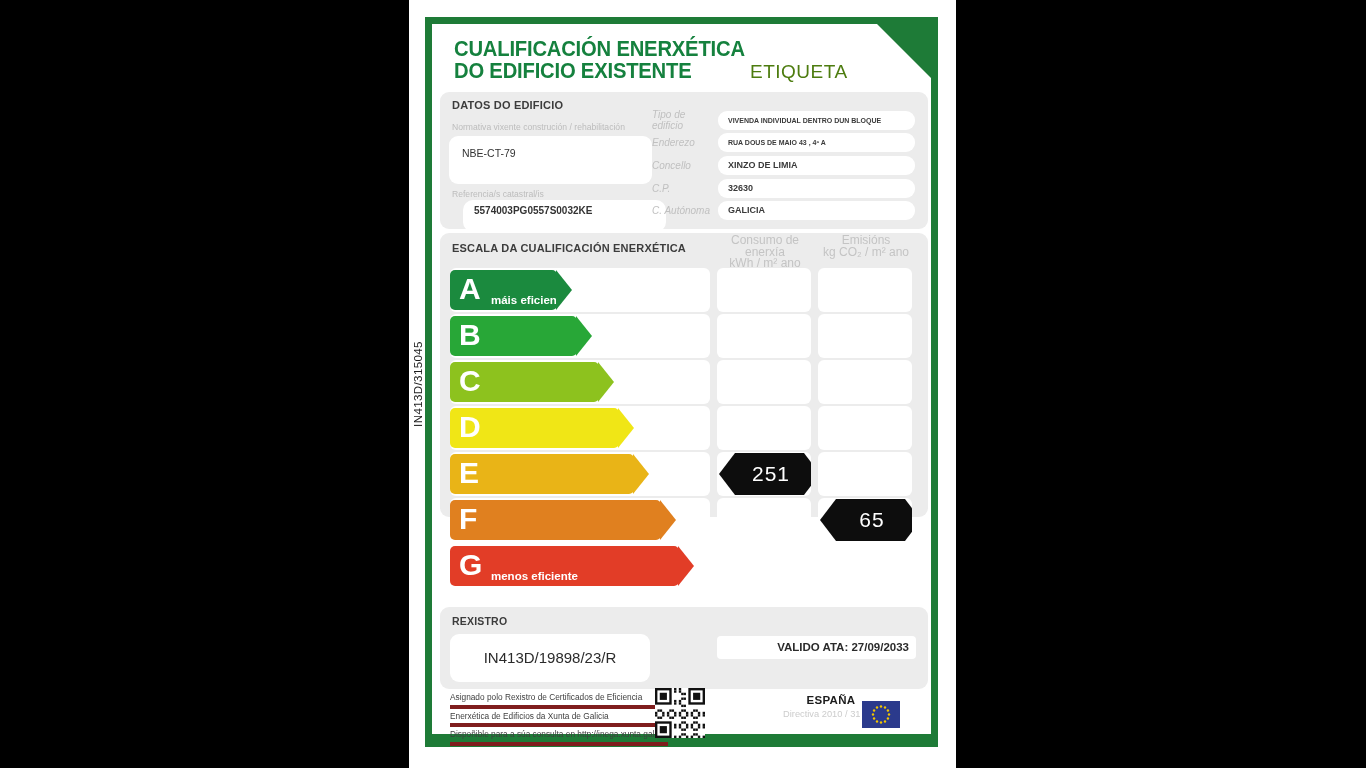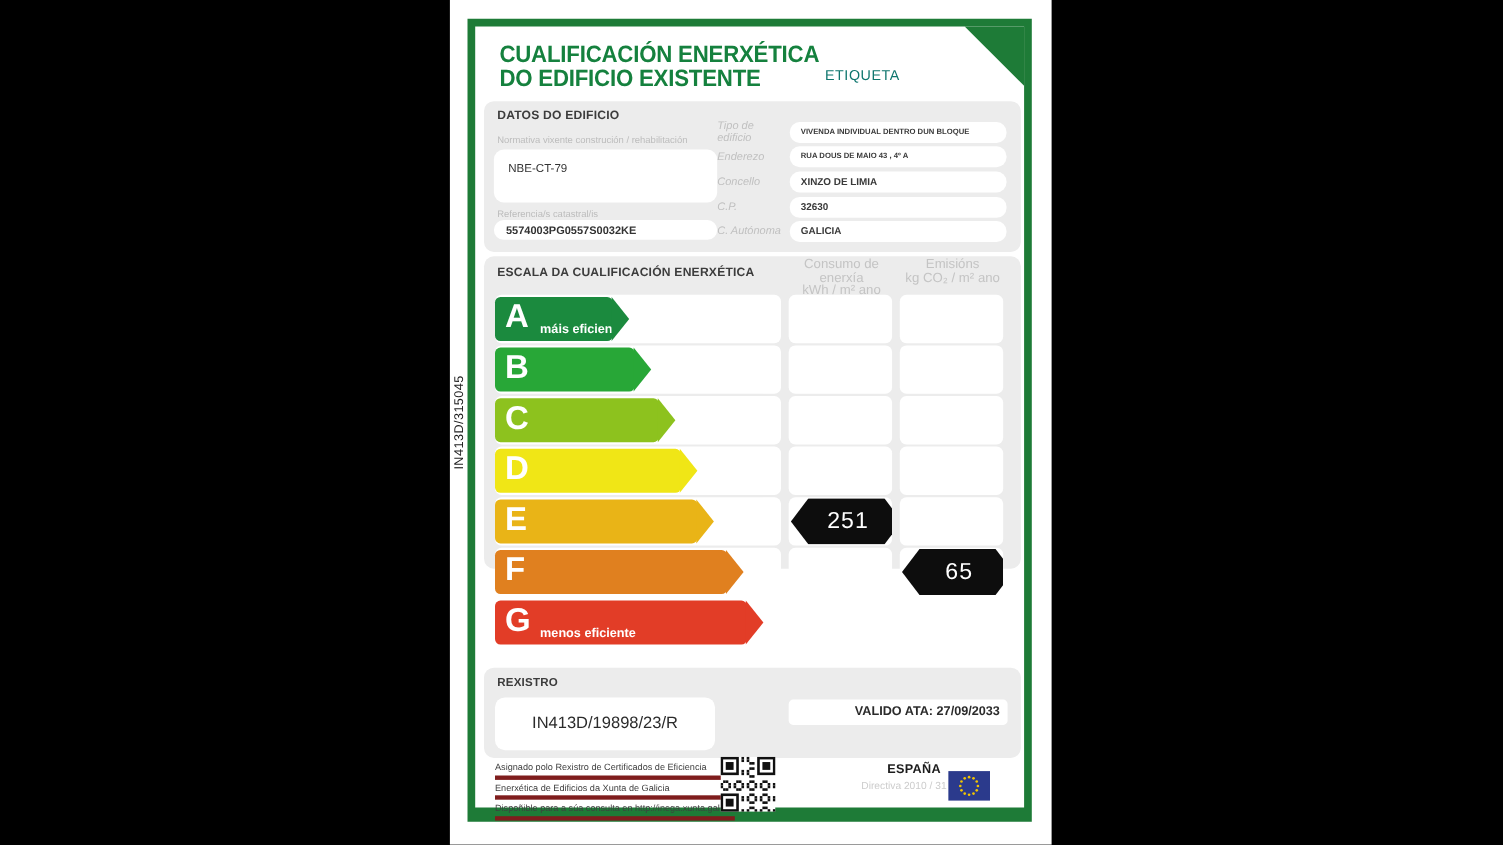--- a/index.html
+++ b/index.html
@@ -13,37 +13,37 @@
 
   .label { position:absolute; left:16px; top:17px; width:513px; height:730px; background:#fff;
            border:7px solid #1e7b37; border-bottom-width:13px; }
   .corner-fold { position:absolute; top:0; right:0; width:0; height:0;
                  border-top:54px solid #1e7b37; border-left:54px solid transparent; }
 
   .label-head { position:relative; height:56px; }
   .title { position:absolute; left:22px; top:14px; font-size:21.5px; line-height:22px;
            font-weight:bold; color:#15813e; transform:scaleX(.94); transform-origin:left top;
            letter-spacing:-.2px; white-space:nowrap; }
-  .etiqueta { position:absolute; left:318px; top:37px; font-size:13px; color:#0f766e;
+  .etiqueta { position:absolute; left:318px; top:37px; font-size:19px; color:#4d7c0f;
               letter-spacing:.5px; }
 
   .panel { position:absolute; left:8px; width:488px; background:#ececec; border-radius:9px; }
   .panel-title { position:absolute; left:12px; font-size:11px; font-weight:bold; color:#3c3c3c;
                  letter-spacing:.2px; }
 
   
   .panel-datos { top:68px; height:137px; }
   .panel-datos .panel-title { top:7px; }
   .glabel { position:absolute; font-size:8.6px; color:#bcbcbc; }
   .lbl-normativa { left:12px; top:30px; }
   .lbl-referencia { left:12px; top:97px; }
   .box-normativa { position:absolute; left:9px; top:44px; width:203px; height:48px;
                    background:#fff; border-radius:9px; font-size:10.5px; color:#333;
                    padding:11px 0 0 13px; }
-  .box-referencia { position:absolute; left:9px; top:108px; width:203px; height:18px;
+  .box-referencia { position:absolute; left:23px; top:108px; width:203px; height:32px;
                     background:#fff; border-radius:10px; font-size:10px; font-weight:bold;
                     color:#333; line-height:22px; padding-left:11px; }
   .datos-right { position:absolute; left:212px; top:17px; right:13px; }
   .datos-row { display:flex; align-items:center; height:22.6px; }
   .flabel { width:66px; font-size:10px; color:#c0c0c0; flex:none;font-style:italic; }
   .fvalue { flex:1; background:#fff; border-radius:9px; height:19px; line-height:19px;
             padding:0 10px; font-size:9px; font-weight:bold; color:#3a3a3a; white-space:nowrap;
             overflow:hidden; }
   .fvalue.small { font-size:7px; }
 

